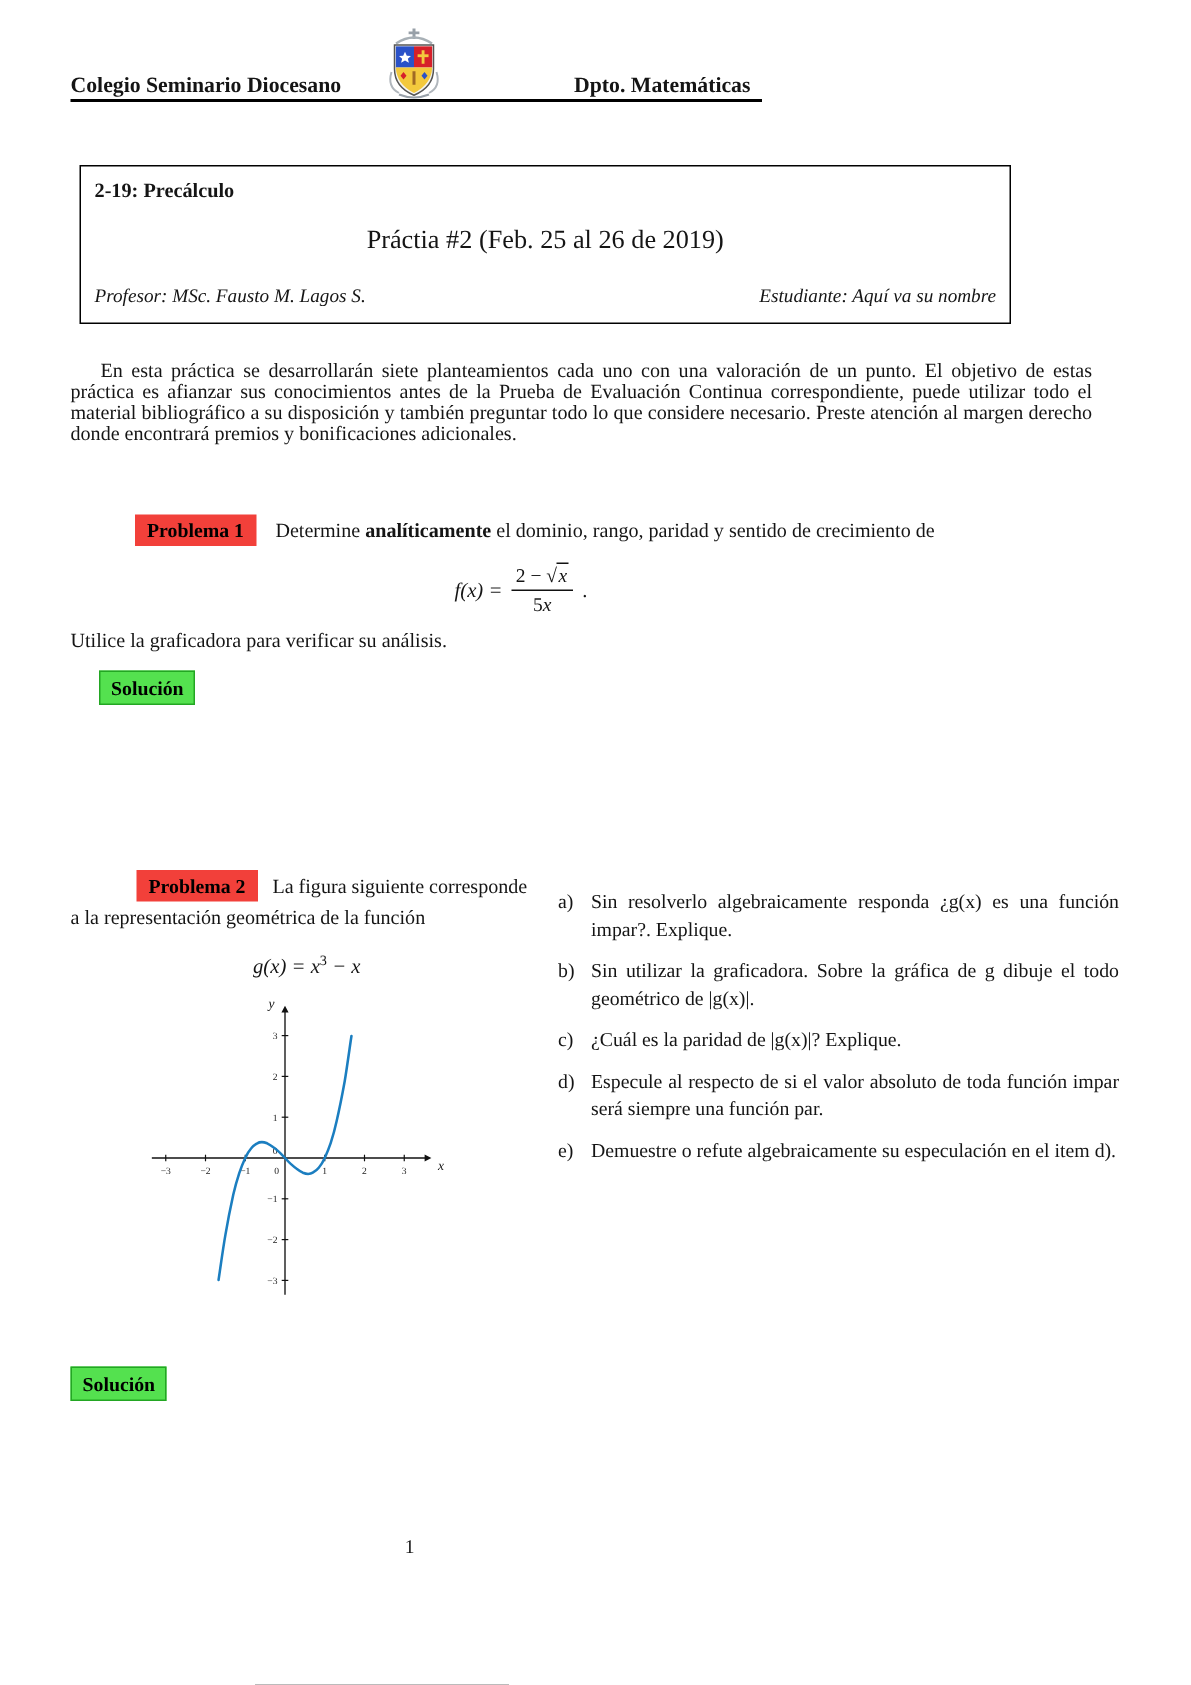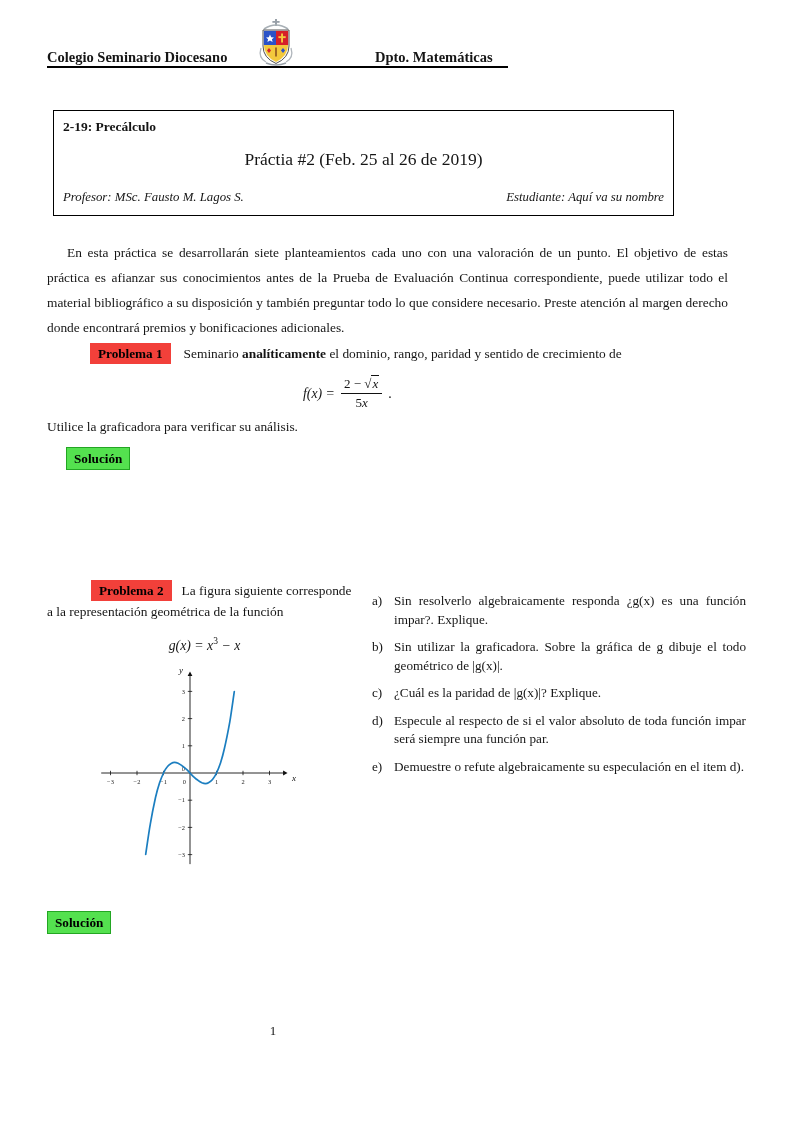--- a/index.html
+++ b/index.html
@@ -1,32 +1,32 @@
 <!DOCTYPE html>
 <html><head>
 <meta charset="utf-8">
 <style>
   html,body{margin:0;padding:0;background:#888;}
   .page{position:relative;width:794px;height:1123px;background:#ffffff;margin:0 auto;
         font-family:"Liberation Serif","DejaVu Serif",serif;color:#151515;overflow:hidden;}
 
   
   .hdr-left{position:absolute;left:47px;top:49px;font-weight:bold;font-size:14.5px;}
-  .hdr-right{position:absolute;left:375px;top:49px;font-weight:bold;font-size:14.5px;width:133px;text-align:left;}
+  .hdr-right{position:absolute;left:375px;top:49px;font-weight:bold;font-size:14.5px;width:133px;text-align:center;}
   .hdr-rule{position:absolute;left:47px;top:66px;width:461px;height:1.6px;background:#000;}
   .crest{position:absolute;left:256px;top:18px;}
 
   
   .title-box{position:absolute;left:53px;top:110px;width:621px;height:106px;border:1.2px solid #000;box-sizing:border-box;}
   .course{position:absolute;left:9px;top:8px;font-weight:bold;font-size:13.5px;}
   .wtitle{position:absolute;left:0;right:0;top:38px;text-align:center;font-size:17.5px;}
   .people{position:absolute;left:9px;right:9px;bottom:10px;display:flex;justify-content:space-between;
           font-style:italic;font-size:12.8px;}
 
-  .intro{position:absolute;left:47px;top:240px;width:681px;margin:0;font-size:13.4px;line-height:25px;
+  .intro{position:absolute;left:47px;top:240px;width:681px;margin:0;font-size:13.4px;line-height:14px;
          text-align:justify;text-indent:20px;}
 
   .badge{display:inline-block;font-weight:bold;font-size:13.2px;padding:2px 8px;color:#000;line-height:17px;}
   .badge.green{border:1px solid #23a623;padding:2px 7px;}
 
   .p1row{position:absolute;left:66px;top:343px;right:47px;display:flex;align-items:flex-start;gap:13px;font-size:13.4px;margin-left:24px;}
   .p1row .ptext{padding-top:3px;}
 
   .formula1{position:absolute;left:303px;top:376px;display:flex;align-items:center;font-size:13.8px;}
   .math{font-style:italic;}
@@ -90,21 +90,21 @@
     <div class="people">
       <span>Profesor: MSc. Fausto M. Lagos S.</span>
       <span>Estudiante: Aquí va su nombre</span>
     </div>
   </div>
 
   <p class="intro">En esta práctica se desarrollarán siete planteamientos cada uno con una valoración de un punto. El objetivo de estas práctica es afianzar sus conocimientos antes de la Prueba de Evaluación Continua correspondiente, puede utilizar todo el material bibliográfico a su disposición y también preguntar todo lo que considere necesario. Preste atención al margen derecho donde encontrará premios y bonificaciones adicionales.</p>
 
   <div class="p1row">
     <span class="badge red" style="background-color: rgb(242, 64, 58);">Problema 1</span>
-    <span class="ptext"><span>Seminario </span><b>analíticamente</b><span> el dominio, rango, paridad y sentido de crecimiento de</span></span>
+    <span class="ptext"><span>Determine </span><b>analíticamente</b><span> el dominio, rango, paridad y sentido de crecimiento de</span></span>
   </div>
 
   <div class="formula1">
     <span class="math">f(x) = </span>
     <span class="frac">
       <span class="num"><span>2 − √</span><span class="math radicand">x</span></span>
       <span class="den"><span>5</span><span class="math">x</span></span>
     </span>
     <span>.</span>
   </div>

